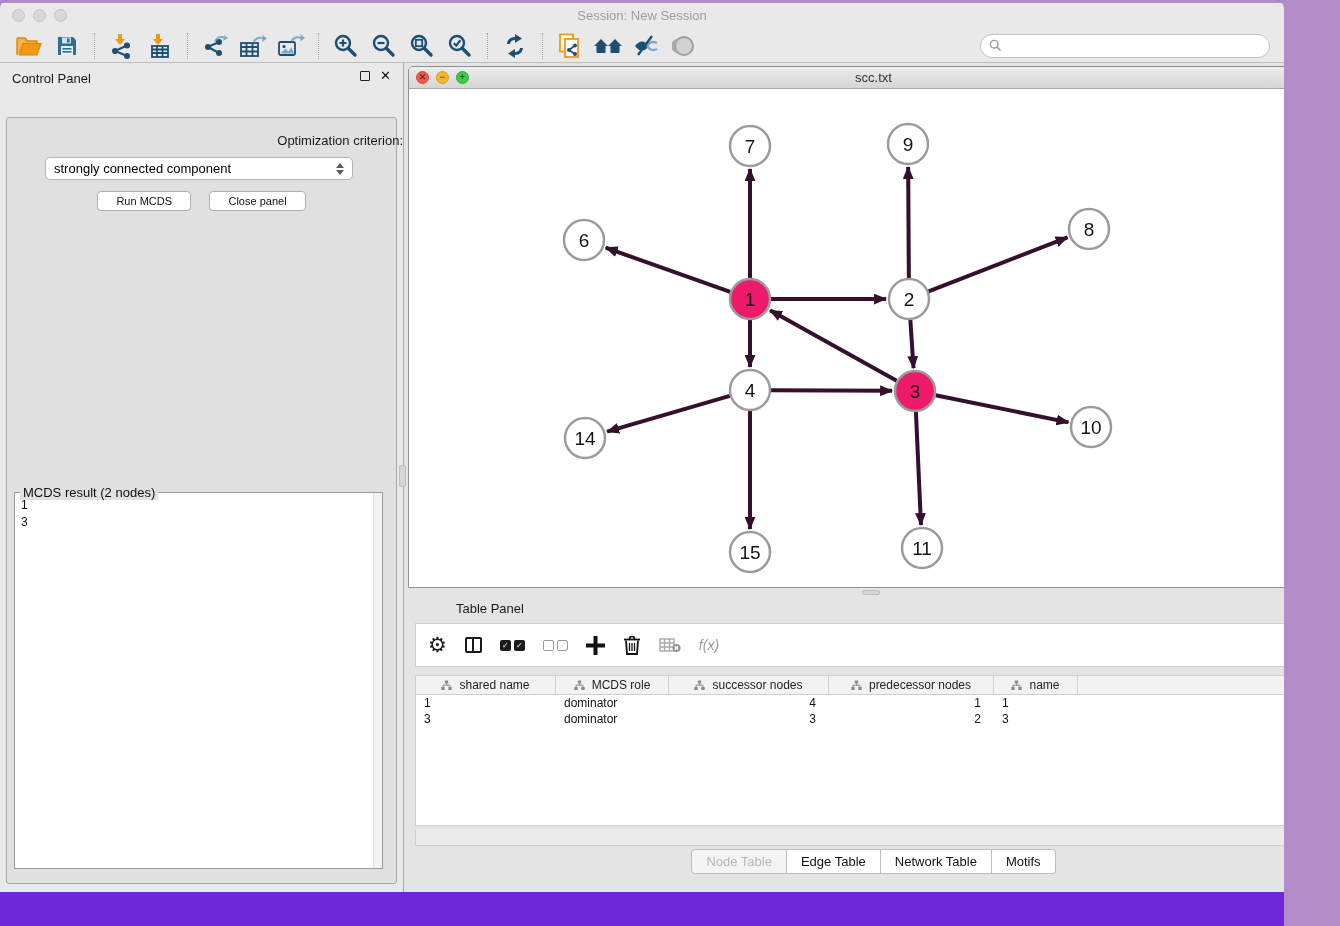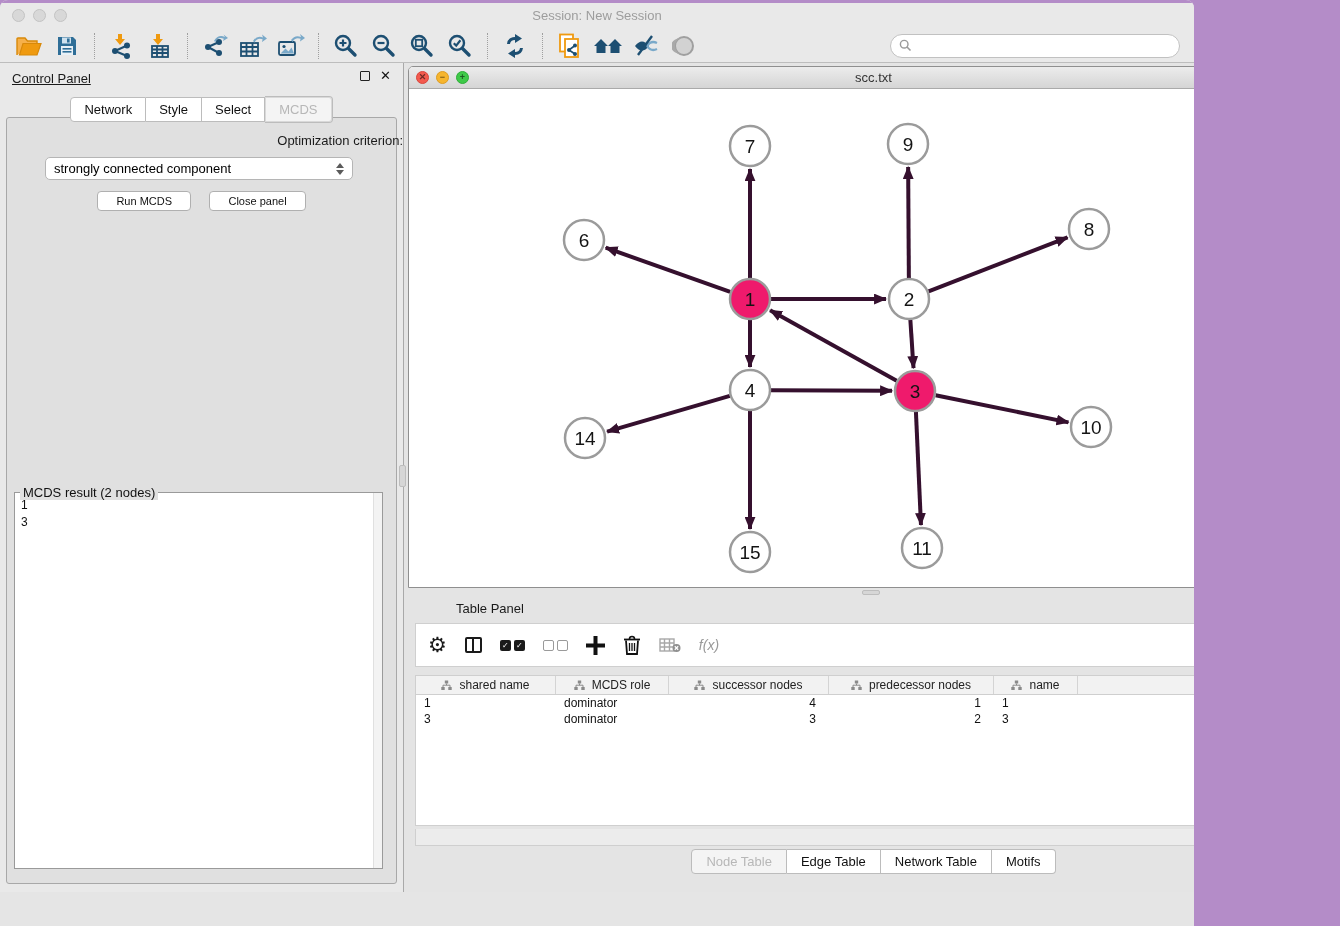--- a/index.html
+++ b/index.html
@@ -1,17 +1,17 @@
 <!DOCTYPE html>
 <html><head>
 <meta charset="utf-8">
 <style>
   * { margin:0; padding:0; box-sizing:border-box; }
   html,body { width:1340px; height:926px; background:#b48cc8; font-family:"Liberation Sans",sans-serif; }
-  .app { position:relative; width:1194px; height:926px; background:#e5e5e5; border-radius:8px 8px 0 0; overflow:hidden;
+  .app { position:relative; width:1284px; height:926px; background:#6d28d9; border-radius:8px 8px 0 0; overflow:hidden;
          padding-top:9px; }
   .purple-edge { position:absolute; top:0; left:0; right:0; height:3px; background:#b48cc8; }
 
   
   .titlebar { position:absolute; top:3px; left:0; right:0; height:26px; background:#e9e9e9; }
   .traffic { position:absolute; left:12px; top:6px; display:flex; gap:8px; }
   .tl { width:13px; height:13px; border-radius:50%; background:#d8d8d8; border:1px solid #c3c3c3; }
   .app-title { position:absolute; left:0; right:0; top:5px; text-align:center; font-size:13px; color:#9d9d9d; }
 
   
@@ -25,21 +25,21 @@
   .searchbox input { border:none; outline:none; flex:1; font-size:12px; background:transparent; margin-left:4px; }
 
   
   .main { position:absolute; top:63px; left:0; right:0; bottom:34px; background:#e4e4e4; }
   .vdivider { position:absolute; left:403px; top:0; bottom:0; width:1px; background:#a9a9a9; }
   .vhandle { position:absolute; left:399px; top:402px; width:7px; height:22px; background:#d6d6d6; border:1px solid #bdbdbd; border-radius:2px; }
 
   
   .control-panel { position:absolute; left:0; top:0; width:403px; bottom:0; background:#e9e9e9; }
   .cp-header { position:absolute; top:0; left:0; right:0; height:30px; }
-  .cp-title { position:absolute; left:12px; top:8px; font-size:13px; color:#1a1a1a;text-decoration:underline; }
+  .cp-title { position:absolute; left:12px; top:8px; font-size:13px; color:#1a1a1a; }
   .panel-ctrl { position:absolute; top:8px; display:flex; gap:10px; align-items:center; }
   .cp-header .panel-ctrl { right:12px; }
   .ico-max { width:10px; height:10px; border:1.6px solid #222; border-radius:1px; display:inline-block; }
   .ico-close { font-family:"DejaVu Sans",sans-serif; font-size:13px; font-weight:bold; color:#111; line-height:10px; }
   .cp-tabs { position:absolute; top:33px; left:0; right:0; text-align:center; z-index:3; }
   .cp-tab { display:inline-block; font-size:13px; padding:4px 13px; background:#fff; border:1px solid #bcbcbc;
             border-left-width:0; color:#111; vertical-align:middle; }
   .cp-tab:first-child { border-left-width:1px; border-radius:4px 0 0 4px; }
   .cp-tab.sel { color:#b7b7b7; background:#f4f4f4; border-radius:0 4px 4px 0; padding:5px 14px; box-shadow:0 0 0 1px #d9d9d9 inset; }
   .cp-pane { position:absolute; top:54px; left:6px; right:6px; bottom:8px; background:#e0e0e0;
@@ -276,21 +276,20 @@
   <div class="main">
 
     <div class="control-panel">
       <div class="cp-header">
         <span class="cp-title">Control Panel</span>
         <span class="panel-ctrl">
           <span class="ico-max"></span>
           <span class="ico-close">✕</span>
         </span>
       </div>
-      <div class="cp-tabs" id="cp-tabs"><span class="cp-tab">Network</span><span class="cp-tab">Style</span><span class="cp-tab">Select</span><span class="cp-tab sel">MCDS</span></div>
       <div class="cp-pane"></div>
       <div class="opt-label">Optimization criterion:</div>
       <div class="combo">
         <span class="val">strongly connected component</span>
         <span class="stepper">
             <i class="up"></i>
             <i class="down"></i>
           </span>
       </div>
       <div class="cp-buttons">

